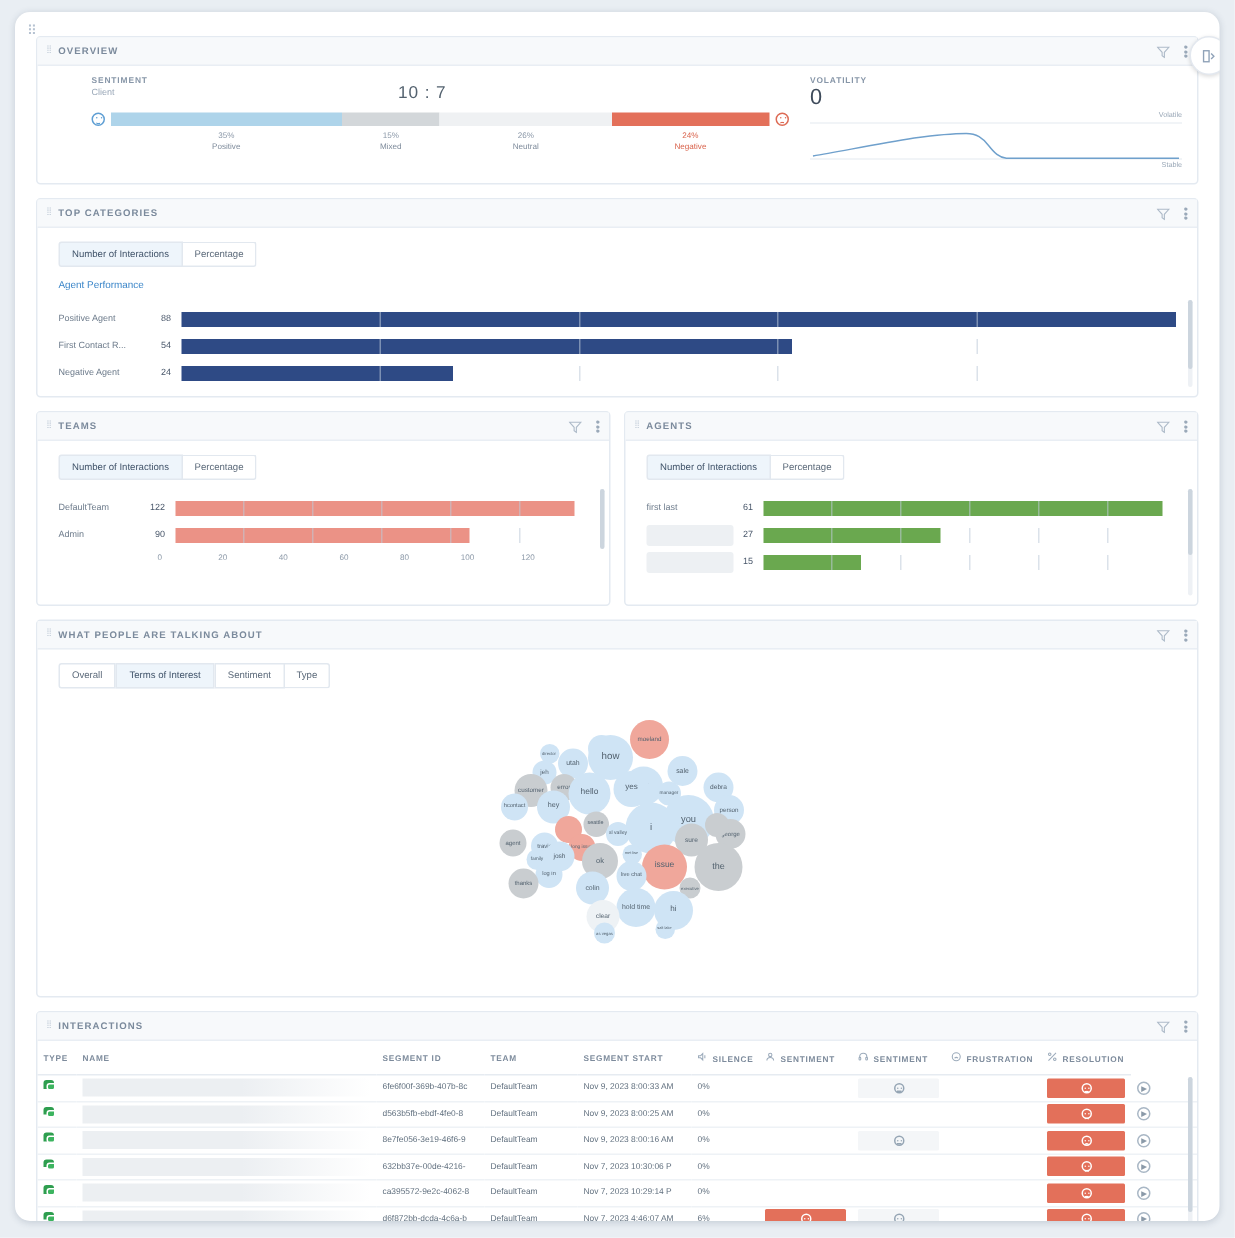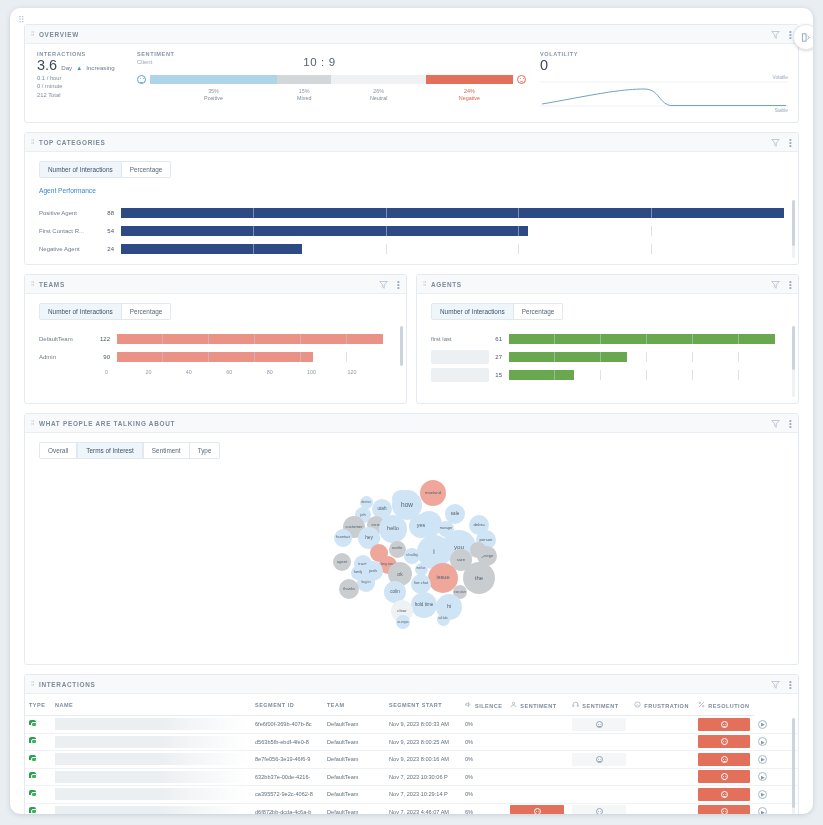--- a/index.html
+++ b/index.html
@@ -247,41 +247,29 @@
           <span class="kebab">
               <span>•</span>
               <span>•</span>
               <span>•</span>
             </span>
         </span>
       </div>
 
       <div class="overview-body">
 
-        <div class="ov-interactions">
-          <div class="lbl-cap">INTERACTIONS</div>
-          <div class="big-row">
-            <span class="big-num">3.6</span>
-            <span class="per-unit">Day</span>
-            <span class="tri-up">▲</span>
-            <span class="per-unit">Increasing</span>
-          </div>
-          <div class="sub-line">0.1 / hour</div>
-          <div class="sub-line">0 / minute</div>
-          <div class="sub-line">212 Total</div>
-        </div>
 
         <div class="ov-sentiment">
           <div class="sent-head">
             <div>
               <div class="lbl-cap">SENTIMENT</div>
               <div class="sent-client">Client</div>
             </div>
           </div>
-          <div class="ratio">10 : 9</div>
+          <div class="ratio">10 : 7</div>
           <div class="sent-bar-row">
             <span class="face happy"></span>
             <span class="stack" id="sent-stack">
                 <div class="seg" style="width: 35%; background: rgb(174, 212, 234);"></div>
                 <div class="seg" style="width: 15%; background: rgb(211, 215, 218);"></div>
                 <div class="seg" style="width: 26%; background: rgb(239, 241, 243);"></div>
                 <div class="seg" style="width: 24%; background: rgb(227, 112, 90);"></div>
               </span>
             <span class="face sad"></span>
           </div>

